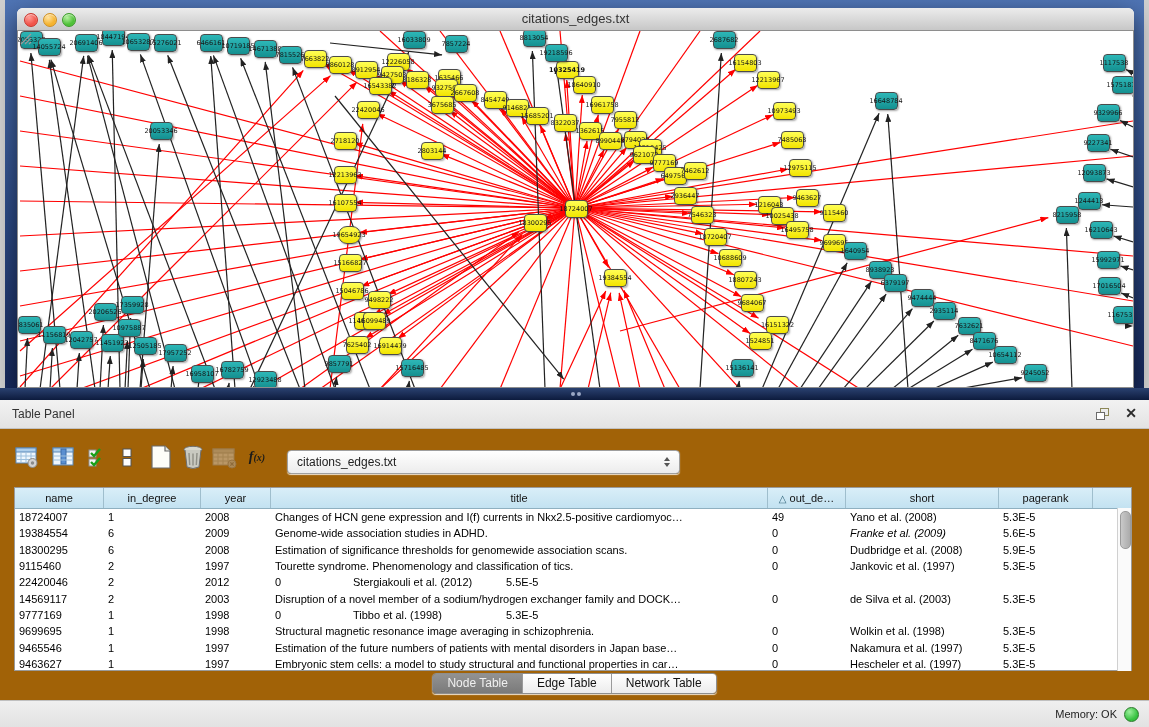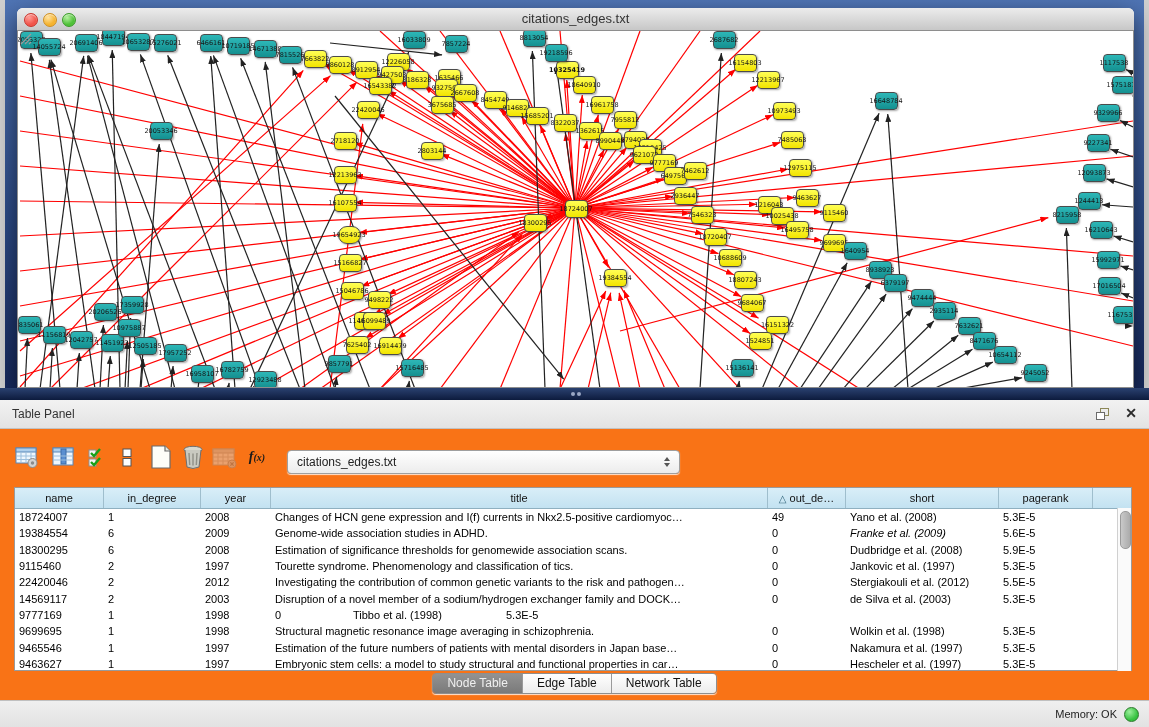--- a/index.html
+++ b/index.html
@@ -31,21 +31,21 @@
   .gnode.t{background:linear-gradient(180deg,#2db7b7,#149090);}
   .gnode span{font-size:6.5px;line-height:1;color:#151515;white-space:nowrap;
     font-family:"DejaVu Sans",sans-serif;}
   .grip{position:absolute;right:2px;bottom:2px;width:14px;height:14px;}
   
   .divider{position:absolute;left:0;top:388px;width:1149px;height:12px;
     background:linear-gradient(180deg,#2a4170,#0d1b3d);}
   .divider .dot{position:absolute;left:571px;top:4px;width:4px;height:4px;border-radius:50%;
     background:#9aa7c4;box-shadow:6px 0 0 #9aa7c4;}
   
-  .tpanel{position:absolute;left:0;top:400px;width:1149px;height:327px;background:#f97316;}
+  .tpanel{position:absolute;left:0;top:400px;width:1149px;height:327px;background:#a16207;}
   .tp-header{position:absolute;left:0;top:0;width:1149px;height:28px;
     background:linear-gradient(180deg,#f2f2f2,#e3e3e3);border-bottom:1px solid #c2c2c2;}
   .tp-title{position:absolute;left:12px;top:7px;font-size:12px;color:#333;}
   .tp-float{position:absolute;right:38px;top:8px;width:15px;height:13px;cursor:default;}
   .tp-close{position:absolute;right:12px;top:5px;font-size:14px;font-weight:bold;color:#2b2b2b;}
   .toolbar{position:absolute;left:0;top:28px;width:1149px;height:56px;display:flex;
     align-items:center;}
   .tbtn{background:none;border:none;padding:0;margin:0;display:flex;align-items:center;
     justify-content:center;width:26px;height:26px;position:absolute;top:16px;}
   .combo{position:absolute;left:287px;top:22px;width:391px;height:22px;border:1px solid #9f9f9f;
@@ -771,21 +771,20 @@
           <div class="td" style="width: 70px;">1997</div>
           <div class="td" style="width: 497px;">Tourette syndrome. Phenomenology and classification of tics.</div>
           <div class="td" style="width: 78px;">0</div>
           <div class="td" style="width: 153px;">Jankovic et al. (1997)</div>
           <div class="td" style="width: 94px;">5.3E-5</div>
         </div>
         <div class="trow">
           <div class="td" style="width: 89px;">22420046</div>
           <div class="td" style="width: 97px;">2</div>
           <div class="td" style="width: 70px;">2012</div>
-          <div class="td" style="width: 497px;">Investigating the contribution of common genetic variants to the risk and pathogen…</div>
           <div class="td" style="width: 78px;">0</div>
           <div class="td" style="width: 153px;">Stergiakouli et al. (2012)</div>
           <div class="td" style="width: 94px;">5.5E-5</div>
         </div>
         <div class="trow">
           <div class="td" style="width: 89px;">14569117</div>
           <div class="td" style="width: 97px;">2</div>
           <div class="td" style="width: 70px;">2003</div>
           <div class="td" style="width: 497px;">Disruption of a novel member of a sodium/hydrogen exchanger family and DOCK…</div>
           <div class="td" style="width: 78px;">0</div>

